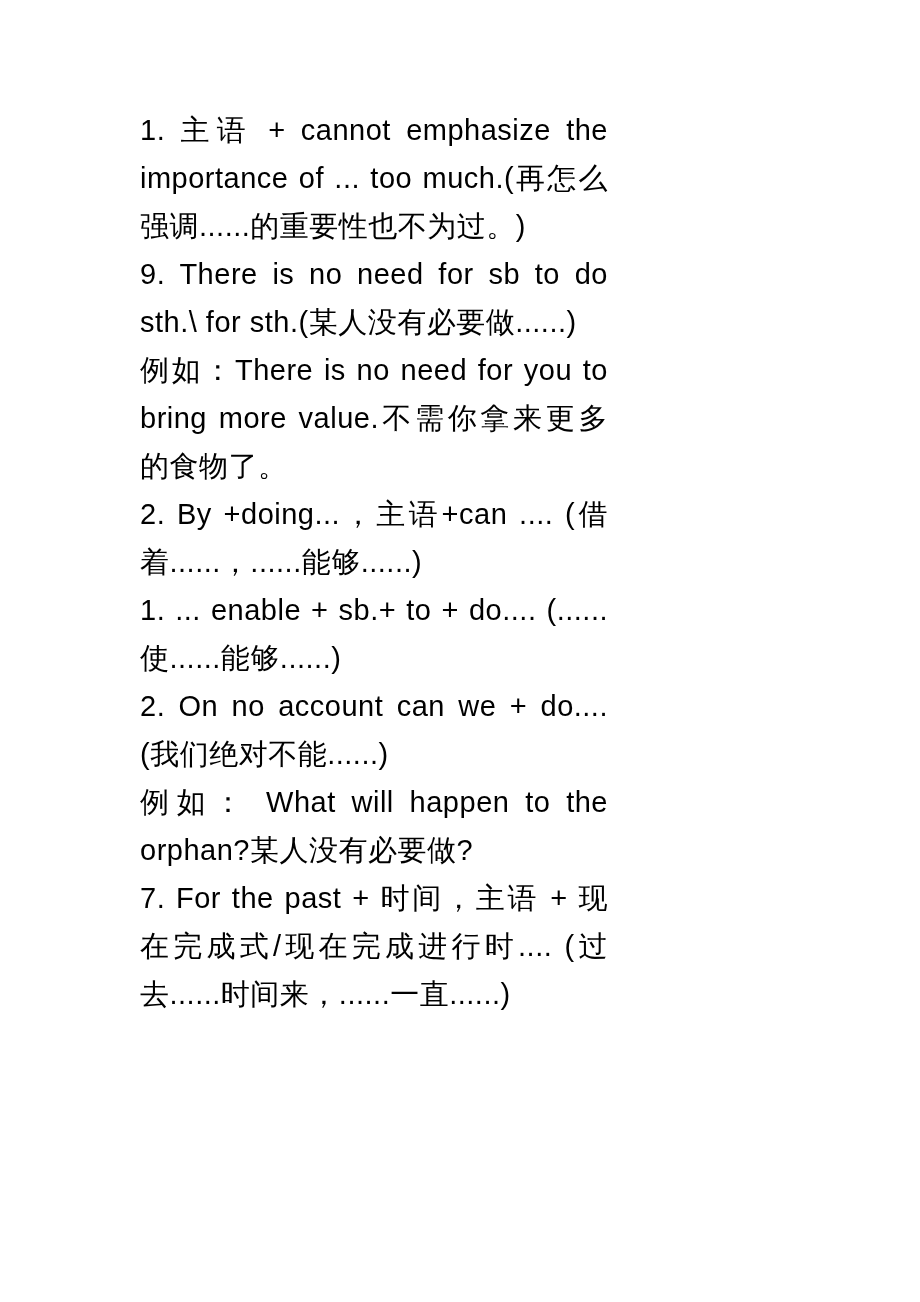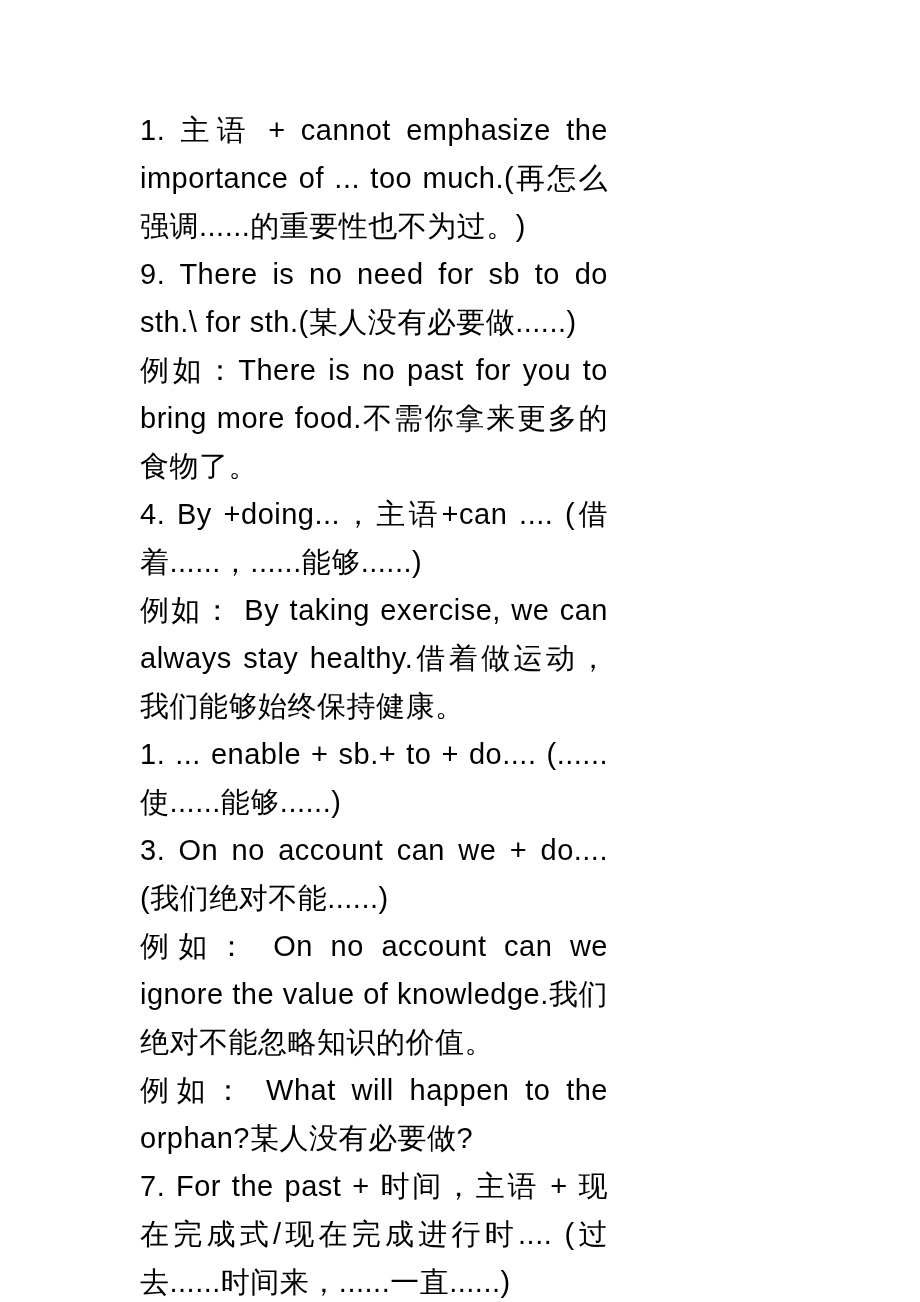--- a/index.html
+++ b/index.html
@@ -30,21 +30,19 @@
     letter-spacing: 0.5px;
     word-break: break-word;
   }
 </style>
 </head>
 <body>
 
 <div class="doc-page">
   <p class="doc-para">1. 主语 + cannot emphasize the importance of ... too much.(再怎么强调......的重要性也不为过。)</p>
   <p class="doc-para">9. There is no need for sb to do sth.\ for sth.(某人没有必要做......)</p>
-  <p class="doc-para">例如：There is no past for you to bring more food.不需你拿来更多的食物了。</p>
-  <p class="doc-para">4. By +doing...，主语+can .... (借着......，......能够......)</p>
-  <p class="doc-para">例如： By taking exercise, we can always stay healthy.借着做运动，我们能够始终保持健康。</p>
+  <p class="doc-para">例如：There is no need for you to bring more value.不需你拿来更多的食物了。</p>
+  <p class="doc-para">2. By +doing...，主语+can .... (借着......，......能够......)</p>
   <p class="doc-para">1. ... enable + sb.+ to + do.... (......使......能够......)</p>
-  <p class="doc-para">3. On no account can we + do.... (我们绝对不能......)</p>
-  <p class="doc-para">例如： On no account can we ignore the value of knowledge.我们绝对不能忽略知识的价值。</p>
+  <p class="doc-para">2. On no account can we + do.... (我们绝对不能......)</p>
   <p class="doc-para">例如： What will happen to the orphan?某人没有必要做?</p>
   <p class="doc-para">7. For the past + 时间，主语 + 现在完成式/现在完成进行时.... (过去......时间来，......一直......)</p>
 </div>
 
 </body></html>

